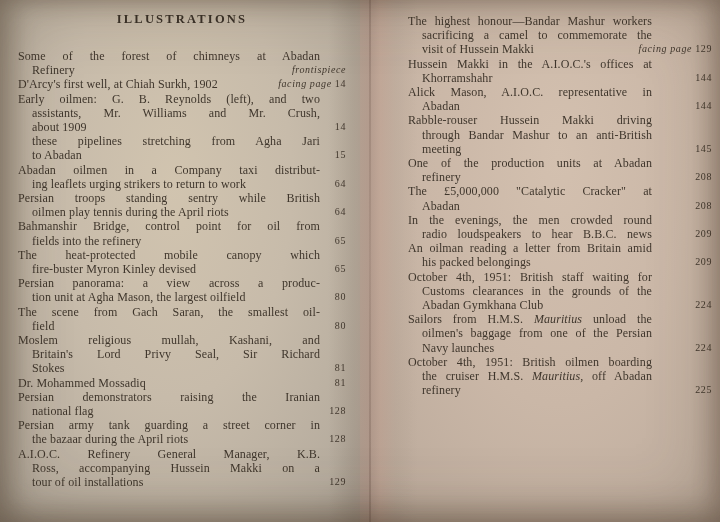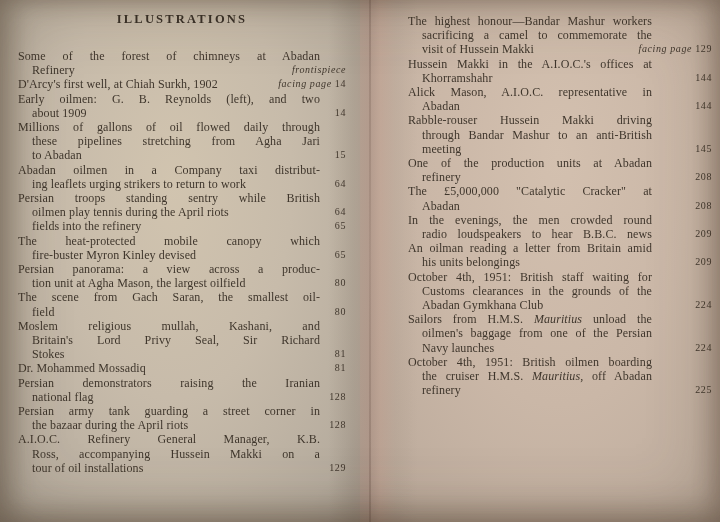--- a/index.html
+++ b/index.html
@@ -82,27 +82,27 @@
         </div>
         <div class="entry">
           <div class="cap">
             <div class="line">D'Arcy's first well, at Chiah Surkh, 1902</div>
           </div>
           <span class="pg"><i>facing page</i> 14</span>
         </div>
         <div class="entry">
           <div class="cap">
             <div class="line jl">Early oilmen: G. B. Reynolds (left), and two</div>
+            <div class="line cont jl">assistants, Mr. Williams and Mr. Crush,</div>
             <div class="line cont">about 1909</div>
           </div>
           <span class="pg">14</span>
         </div>
         <div class="entry">
           <div class="cap">
-            <div class="line jl">Millions of gallons of oil flowed daily through</div>
             <div class="line cont jl">these pipelines stretching from Agha Jari</div>
             <div class="line cont">to Abadan</div>
           </div>
           <span class="pg">15</span>
         </div>
         <div class="entry">
           <div class="cap">
             <div class="line jl">Abadan oilmen in a Company taxi distribut-</div>
             <div class="line cont">ing leaflets urging strikers to return to work</div>
           </div>
@@ -110,20 +110,21 @@
         </div>
         <div class="entry">
           <div class="cap">
             <div class="line jl">Persian troops standing sentry while British</div>
             <div class="line cont">oilmen play tennis during the April riots</div>
           </div>
           <span class="pg">64</span>
         </div>
         <div class="entry">
           <div class="cap">
+            <div class="line jl">Bahmanshir Bridge, control point for oil from</div>
             <div class="line cont">fields into the refinery</div>
           </div>
           <span class="pg">65</span>
         </div>
         <div class="entry">
           <div class="cap">
             <div class="line jl">The heat-protected mobile canopy which</div>
             <div class="line cont">fire-buster Myron Kinley devised</div>
           </div>
           <span class="pg">65</span>
@@ -230,21 +231,21 @@
         <div class="entry">
           <div class="cap">
             <div class="line jl">In the evenings, the men crowded round</div>
             <div class="line cont jl">radio loudspeakers to hear B.B.C. news</div>
           </div>
           <span class="pg">209</span>
         </div>
         <div class="entry">
           <div class="cap">
             <div class="line jl">An oilman reading a letter from Britain amid</div>
-            <div class="line cont">his units belongings</div>
+            <div class="line cont">his packed belongings</div>
           </div>
           <span class="pg">209</span>
         </div>
         <div class="entry">
           <div class="cap">
             <div class="line jl">October 4th, 1951: British staff waiting for</div>
             <div class="line cont jl">Customs clearances in the grounds of the</div>
             <div class="line cont">Abadan Gymkhana Club</div>
           </div>
           <span class="pg">224</span>

